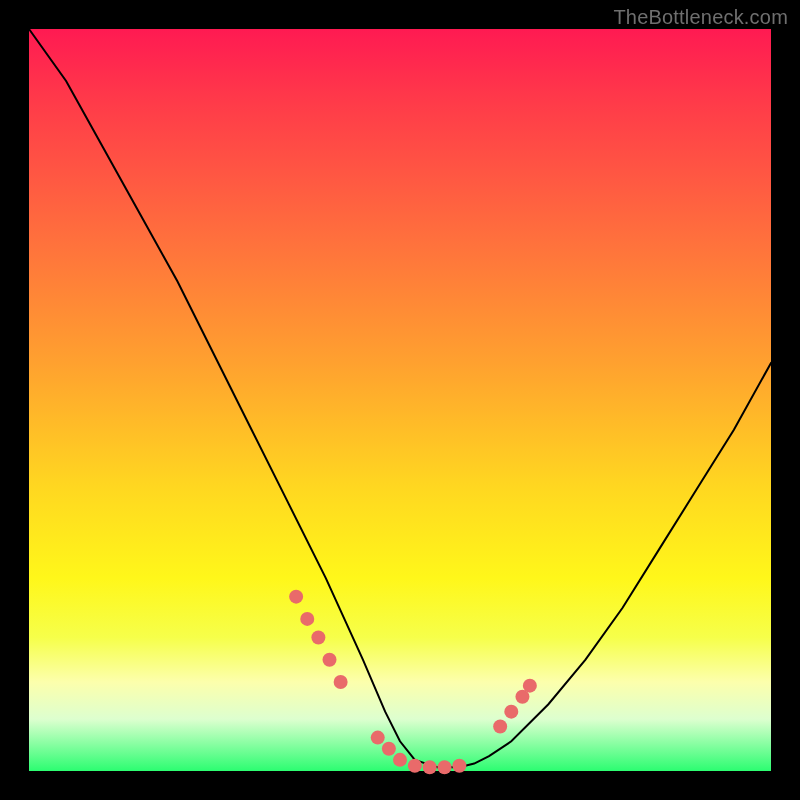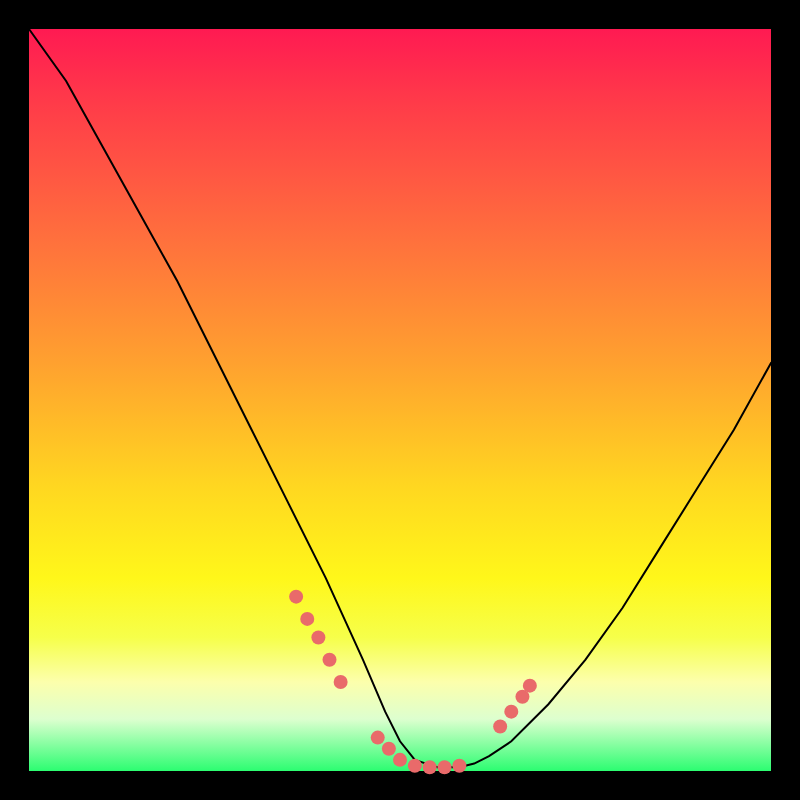--- a/index.html
+++ b/index.html
@@ -83,14 +83,15 @@
           <circle cx="430.36" cy="736.81" r="7" fill="#e96a6a"></circle>
           <circle cx="471.17" cy="697.48" r="7" fill="#e96a6a"></circle>
           <circle cx="482.30" cy="682.64" r="7" fill="#e96a6a"></circle>
           <circle cx="493.43" cy="667.80" r="7" fill="#e96a6a"></circle>
           <circle cx="500.85" cy="656.67" r="7" fill="#e96a6a"></circle>
         </g>
     </svg>
 
   </div>
 
+  <div class="watermark">TheBottleneck.com</div>
 
 </div>
 
 </body></html>

